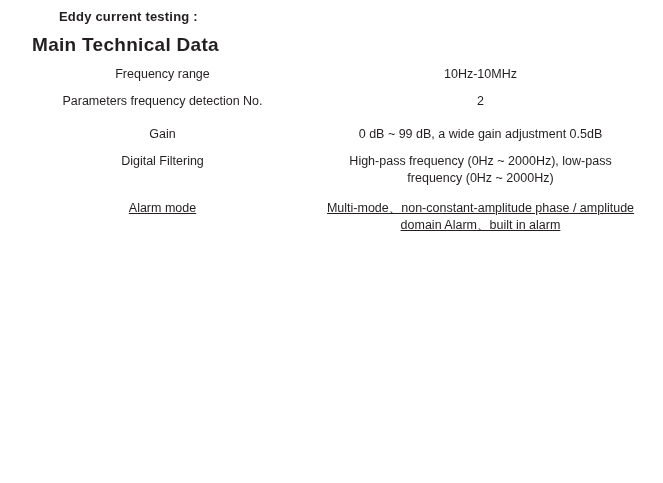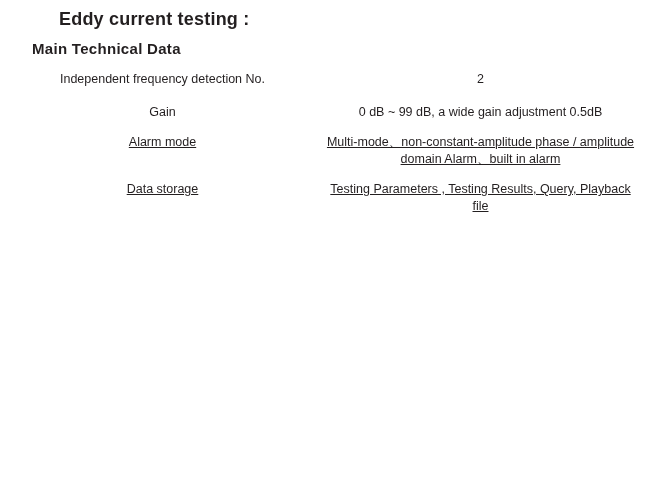--- a/index.html
+++ b/index.html
@@ -14,29 +14,29 @@
     color: #231f20;
     overflow: hidden;
   }
   .page {
     position: relative;
     width: 663px;
     height: 483px;
     box-sizing: border-box;
   }
   .title-line {
-    font-size: 18px;
+    font-size: 13px;
     font-weight: bold;
     color: #231f20;
     margin: 9px 0 0 24px;
     letter-spacing: 0.2px;
     padding-left: 35px;
   }
   .subtitle-line {
-    font-size: 15px;
+    font-size: 19px;
     font-weight: bold;
     color: #231f20;
     margin: 10px 0 0 32px;
     letter-spacing: 0.3px;
   }
   table.spec {
     width: 628px;
     margin: 7px 0 0 7px;
     border-collapse: collapse;
     table-layout: fixed;
@@ -70,32 +70,36 @@
 <body>
 
 <div class="page">
 
   <div class="title-line">Eddy current testing :</div>
 
   <div class="subtitle-line">Main Technical Data</div>
 
   <table class="spec">
     <tbody>
+        <tr>
+          <td class="col-label">Frequency range</td>
+          <td class="col-value">10Hz-10MHz</td>
+        </tr>
         <tr class="gap-small">
-          <td class="col-label">Independent frequency detection No.</td>
+          <td class="col-label">Parameters frequency detection No.</td>
           <td class="col-value">2</td>
         </tr>
         <tr class="gap-large">
           <td class="col-label">Gain</td>
           <td class="col-value">0 dB ~ 99 dB, a wide gain adjustment 0.5dB</td>
         </tr>
+        <tr class="gap-small">
+          <td class="col-label">Digital Filtering</td>
+          <td class="col-value">High-pass frequency (0Hz ~ 2000Hz), low-pass frequency (0Hz ~ 2000Hz)</td>
+        </tr>
         <tr class="gap-med">
           <td class="col-label">Alarm mode</td>
           <td class="col-value">Multi-mode、non-constant-amplitude phase / amplitude domain Alarm、built in alarm</td>
-        </tr>
-        <tr class="gap-med">
-          <td class="col-label">Data storage</td>
-          <td class="col-value">Testing Parameters , Testing Results, Query, Playback file</td>
         </tr>
       </tbody>
   </table>
 
 </div>
 
 </body></html>

